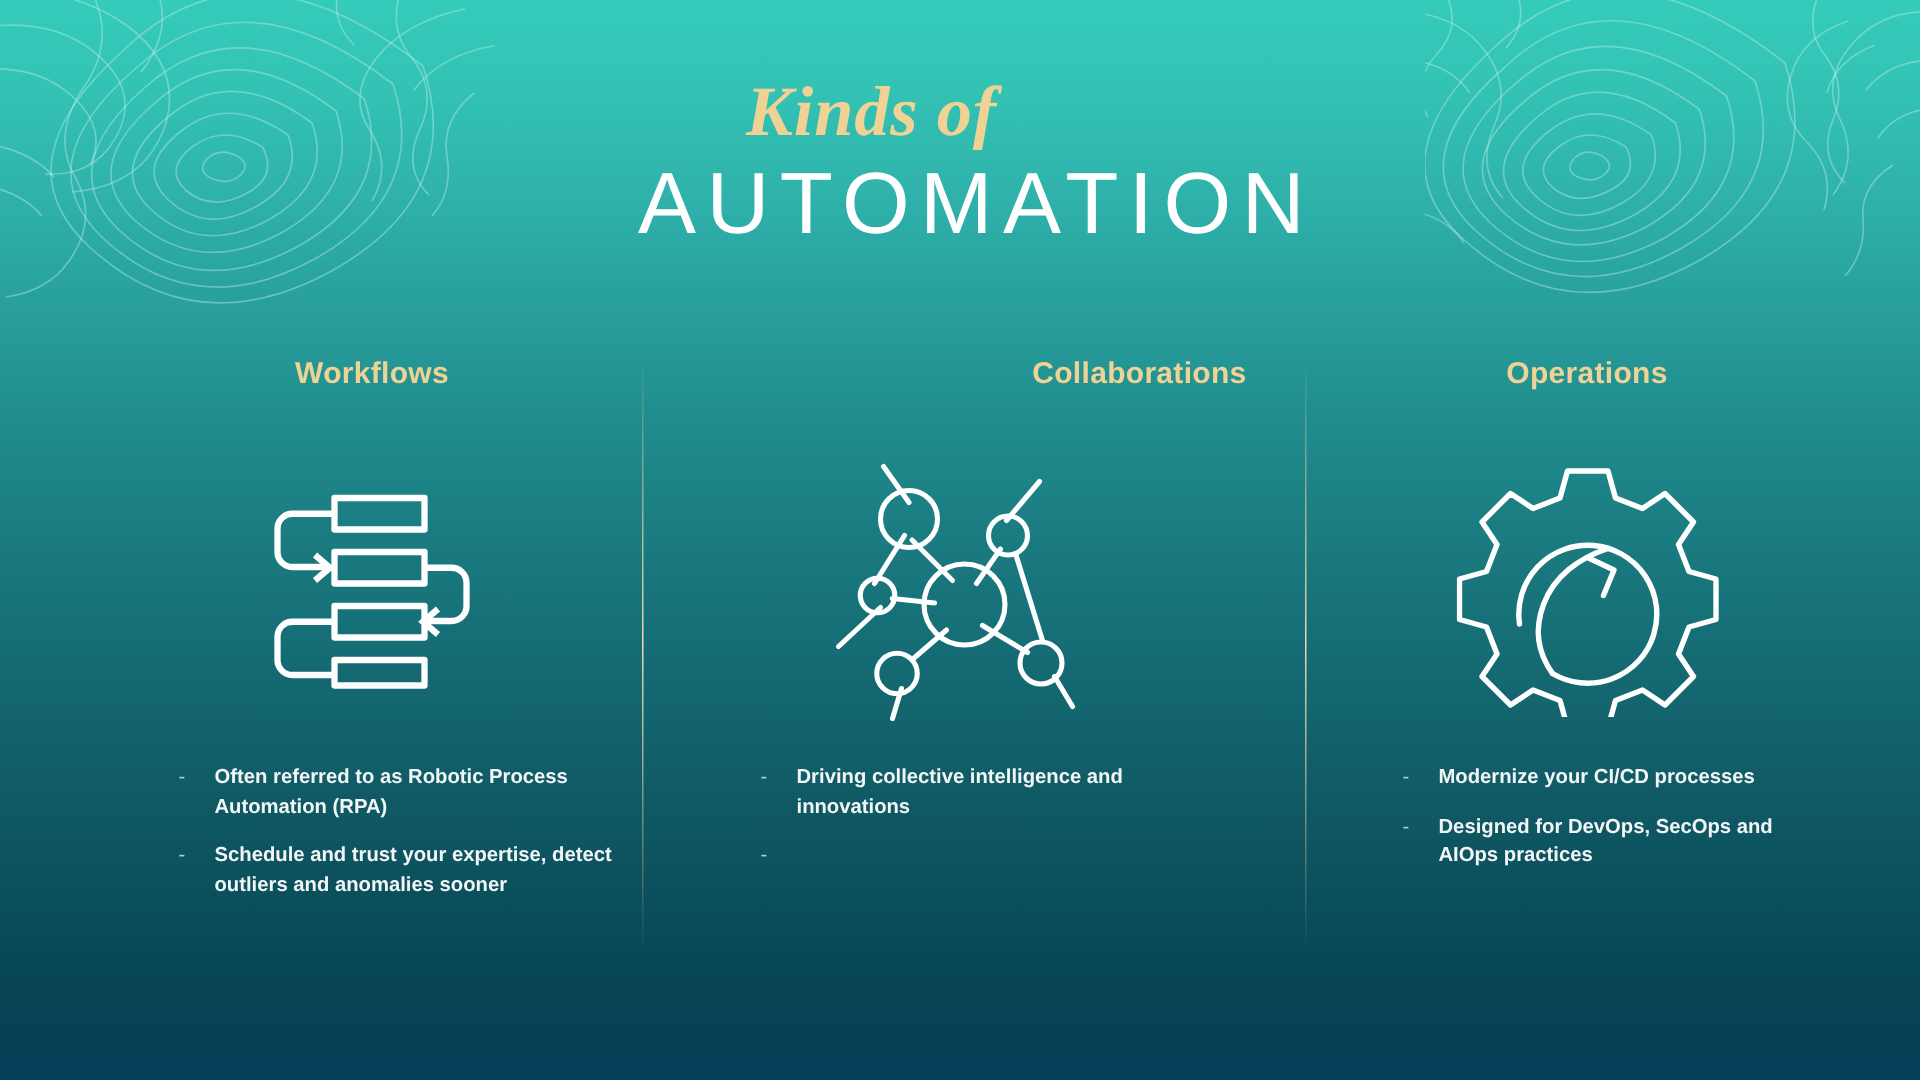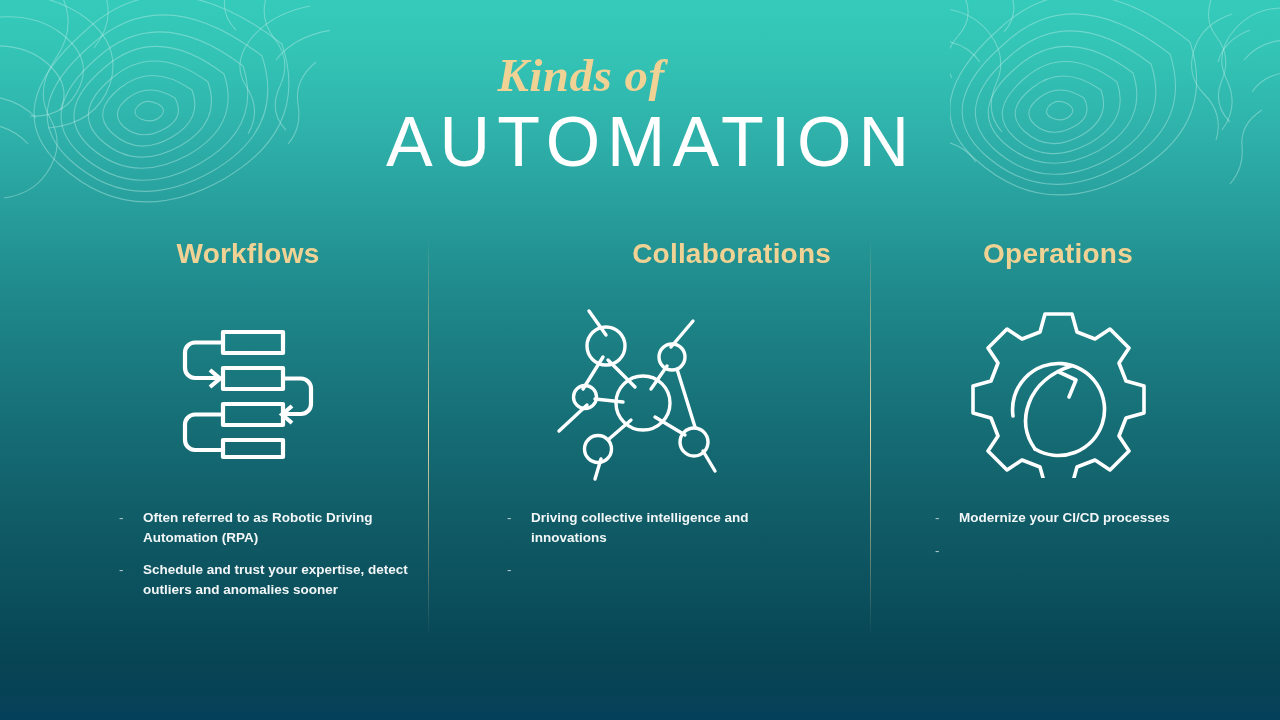--- a/index.html
+++ b/index.html
@@ -52,21 +52,21 @@
     font-size: 47px;
     line-height: 1;
     color: #f0d294;
     letter-spacing: 0.5px;
     margin-left: -118px;
   }
   .headline {
     display: block;
     font-family: "Liberation Sans", sans-serif;
     font-weight: 400;
-    font-size: 70px;
+    font-size: 58px;
     line-height: 1.08;
     color: #ffffff;
     letter-spacing: 7px;
     margin-top: 6px;
     margin-left: 22px;
   }
 
   
   .columns {
     position: absolute;
@@ -84,21 +84,21 @@
   .col-1 { left: 55px; }
   .col-2 { left: 445px; }
   .col-3 { left: 865px; }
 
   .col-head {
     position: absolute;
     top: 0;
     left: 0;
     width: 386px;
     text-align: center;
-    font-size: 28px;
+    font-size: 20px;
     font-weight: 700;
     color: #f0d294;
     letter-spacing: 0.2px;
   }
   .col-1 .col-head { text-align: center; }
   .col-2 .col-head { text-align: right; }
   .col-3 .col-head { }
 
   .icon-wrap {
     position: absolute;
@@ -236,21 +236,21 @@
           <g stroke="#ffffff" stroke-width="4.2" fill="none" stroke-linecap="butt" stroke-linejoin="miter">
             <polyline points="37,45 47,53.5 37,62"></polyline>
             <polyline points="119,81 109,89.5 119,98"></polyline>
           </g>
         </svg>
       </div>
 
       <div class="bullets">
         <div class="bullet">
           <span class="dash">-</span>
-          <span>Often referred to as Robotic Driving Automation (RPA)</span>
+          <span>Often referred to as Robotic Process Automation (RPA)</span>
         </div>
         <div class="bullet">
           <span class="dash">-</span>
           <span>Schedule and trust your expertise, detect outliers and anomalies sooner</span>
         </div>
       </div>
     </div>
 
     <div class="col col-2">
       <div class="col-head">Collaborations</div>
@@ -312,18 +312,19 @@
         </svg>
       </div>
 
       <div class="bullets">
         <div class="bullet">
           <span class="dash">-</span>
           <span>Modernize your CI/CD processes</span>
         </div>
         <div class="bullet">
           <span class="dash">-</span>
+          <span>Designed for DevOps, SecOps and AIOps practices</span>
         </div>
       </div>
     </div>
 
   </div>
 </div>
 
 </body></html>

